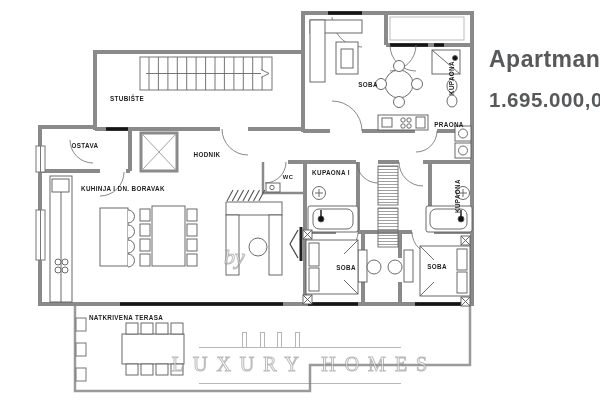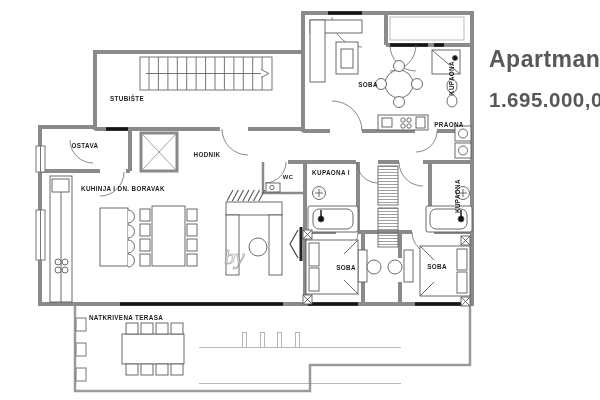--- a/index.html
+++ b/index.html
@@ -287,14 +287,15 @@
 
 <div class="wm">
   <div class="wm-by">by</div>
   <div class="wm-cols">
       <span></span>
       <span></span>
       <span></span>
       <span></span>
     </div>
   <div class="wm-rule r1"></div>
+  <div class="wm-tag">LUXURY HOMES</div>
   <div class="wm-rule r2"></div>
 </div>
 
 </body></html>

